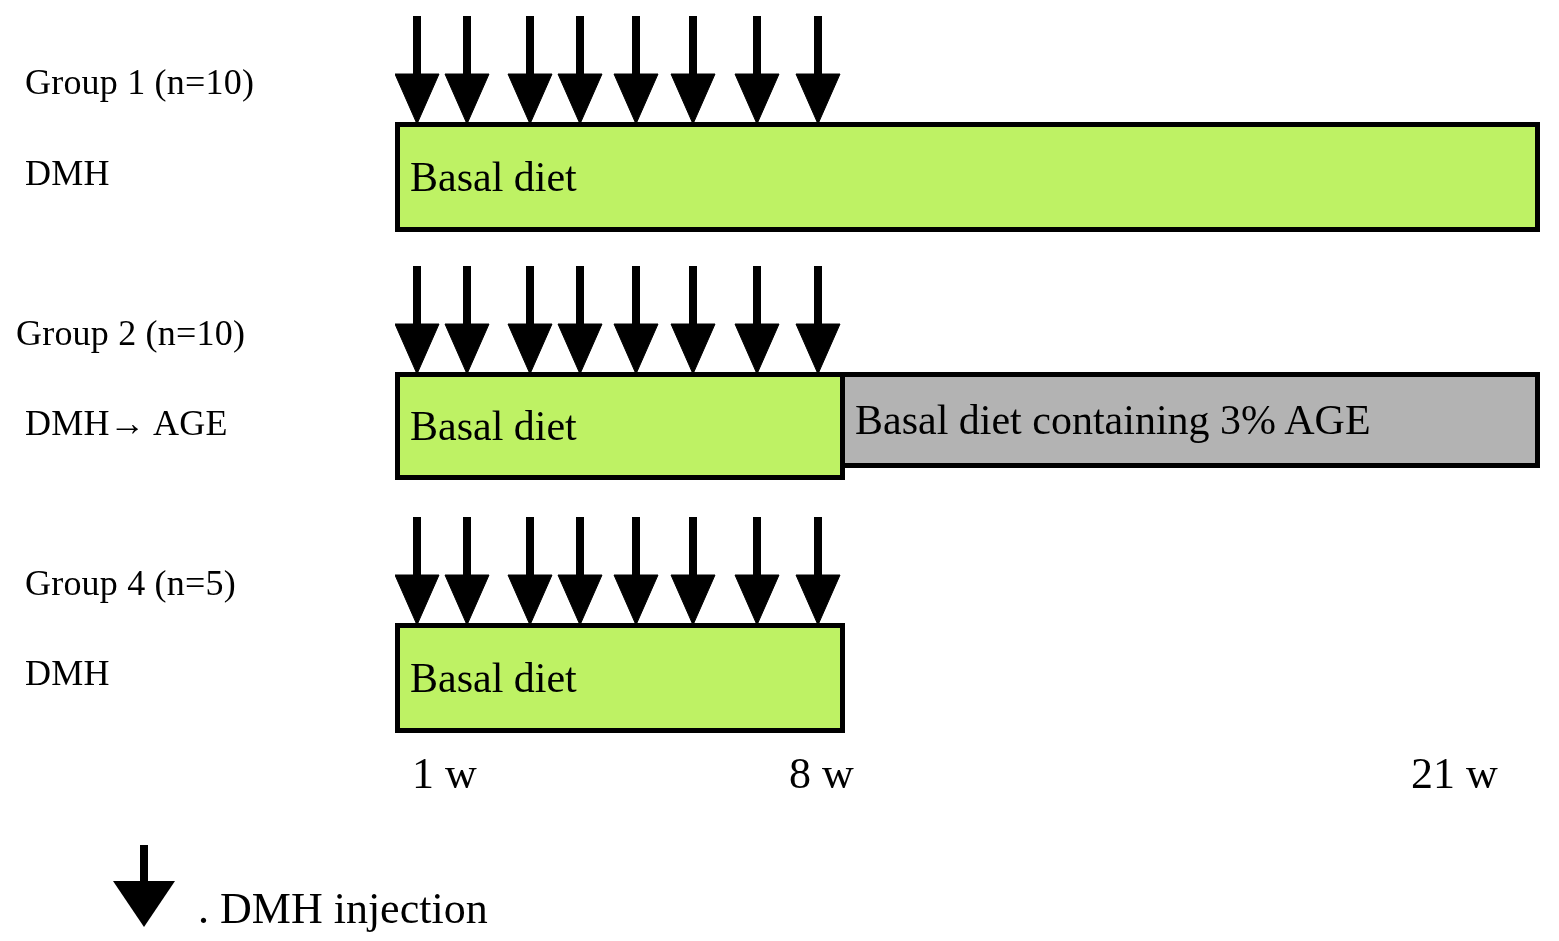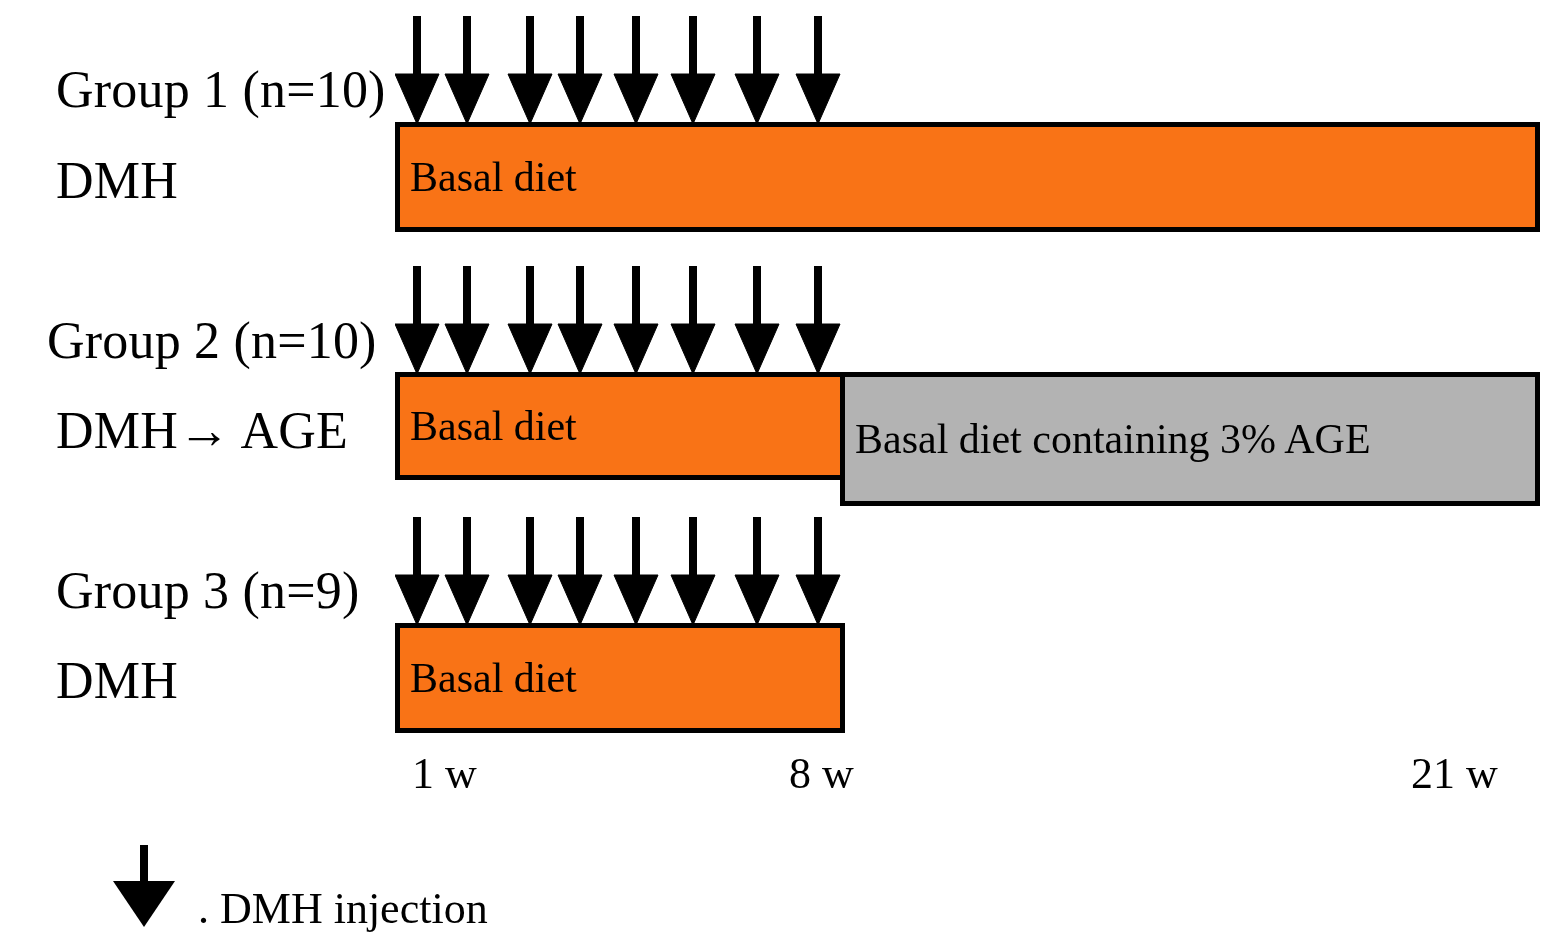--- a/index.html
+++ b/index.html
@@ -13,33 +13,32 @@
     height: 941px;
     background: #ffffff;
     font-family: "Liberation Serif", "DejaVu Serif", serif;
     color: #000000;
     overflow: hidden;
   }
 
   
   .group-label {
     position: absolute;
-    font-size: 52px;
+    font-size: 36px;
     line-height: 1;
     white-space: nowrap;
     letter-spacing: 0.2px;
-    margin-left: 31px;
   }
 
   
   .bar {
     position: absolute;
     box-sizing: border-box;
     border: 5px solid #000000;
-    background: #f97316;
+    background: #bef264;
     display: flex;
     align-items: center;
   }
   .bar.shaded {
     background: #b3b3b3;
     border-left-width: 5px;
   }
   .bar-text {
     font-size: 42px;
     line-height: 1;
@@ -163,25 +162,25 @@
           <polygon points="-22,58 22,58 0,108"></polygon>
         </g>
       </g>
     </svg>
   </div>
 
   <div class="bar" style="left:395px; top:372px; width:450px; height:108px;">
     <span class="bar-text">Basal diet</span>
   </div>
 
-  <div class="bar shaded" style="left:840px; top:372px; width:700px; height:134px;">
+  <div class="bar shaded" style="left:840px; top:372px; width:700px; height:96px;">
     <span class="bar-text">Basal diet containing 3% AGE</span>
   </div>
 
-  <div class="group-label" style="left:25px; top:565px;">Group 3 (n=9)</div>
+  <div class="group-label" style="left:25px; top:565px;">Group 4 (n=5)</div>
   <div class="group-label" style="left:25px; top:655px;">DMH</div>
 
   <div class="arrow-group" style="left:395px; top:517px; width:450px; height:108px;">
     <svg width="450" height="108" viewBox="0 0 450 108">
       <g fill="#000000" stroke="#000000">
         <g transform="translate(22,0)">
           <rect x="-3.5" y="0" width="7" height="66"></rect>
           <polygon points="-22,58 22,58 0,108"></polygon>
         </g>
         <g transform="translate(72,0)">

